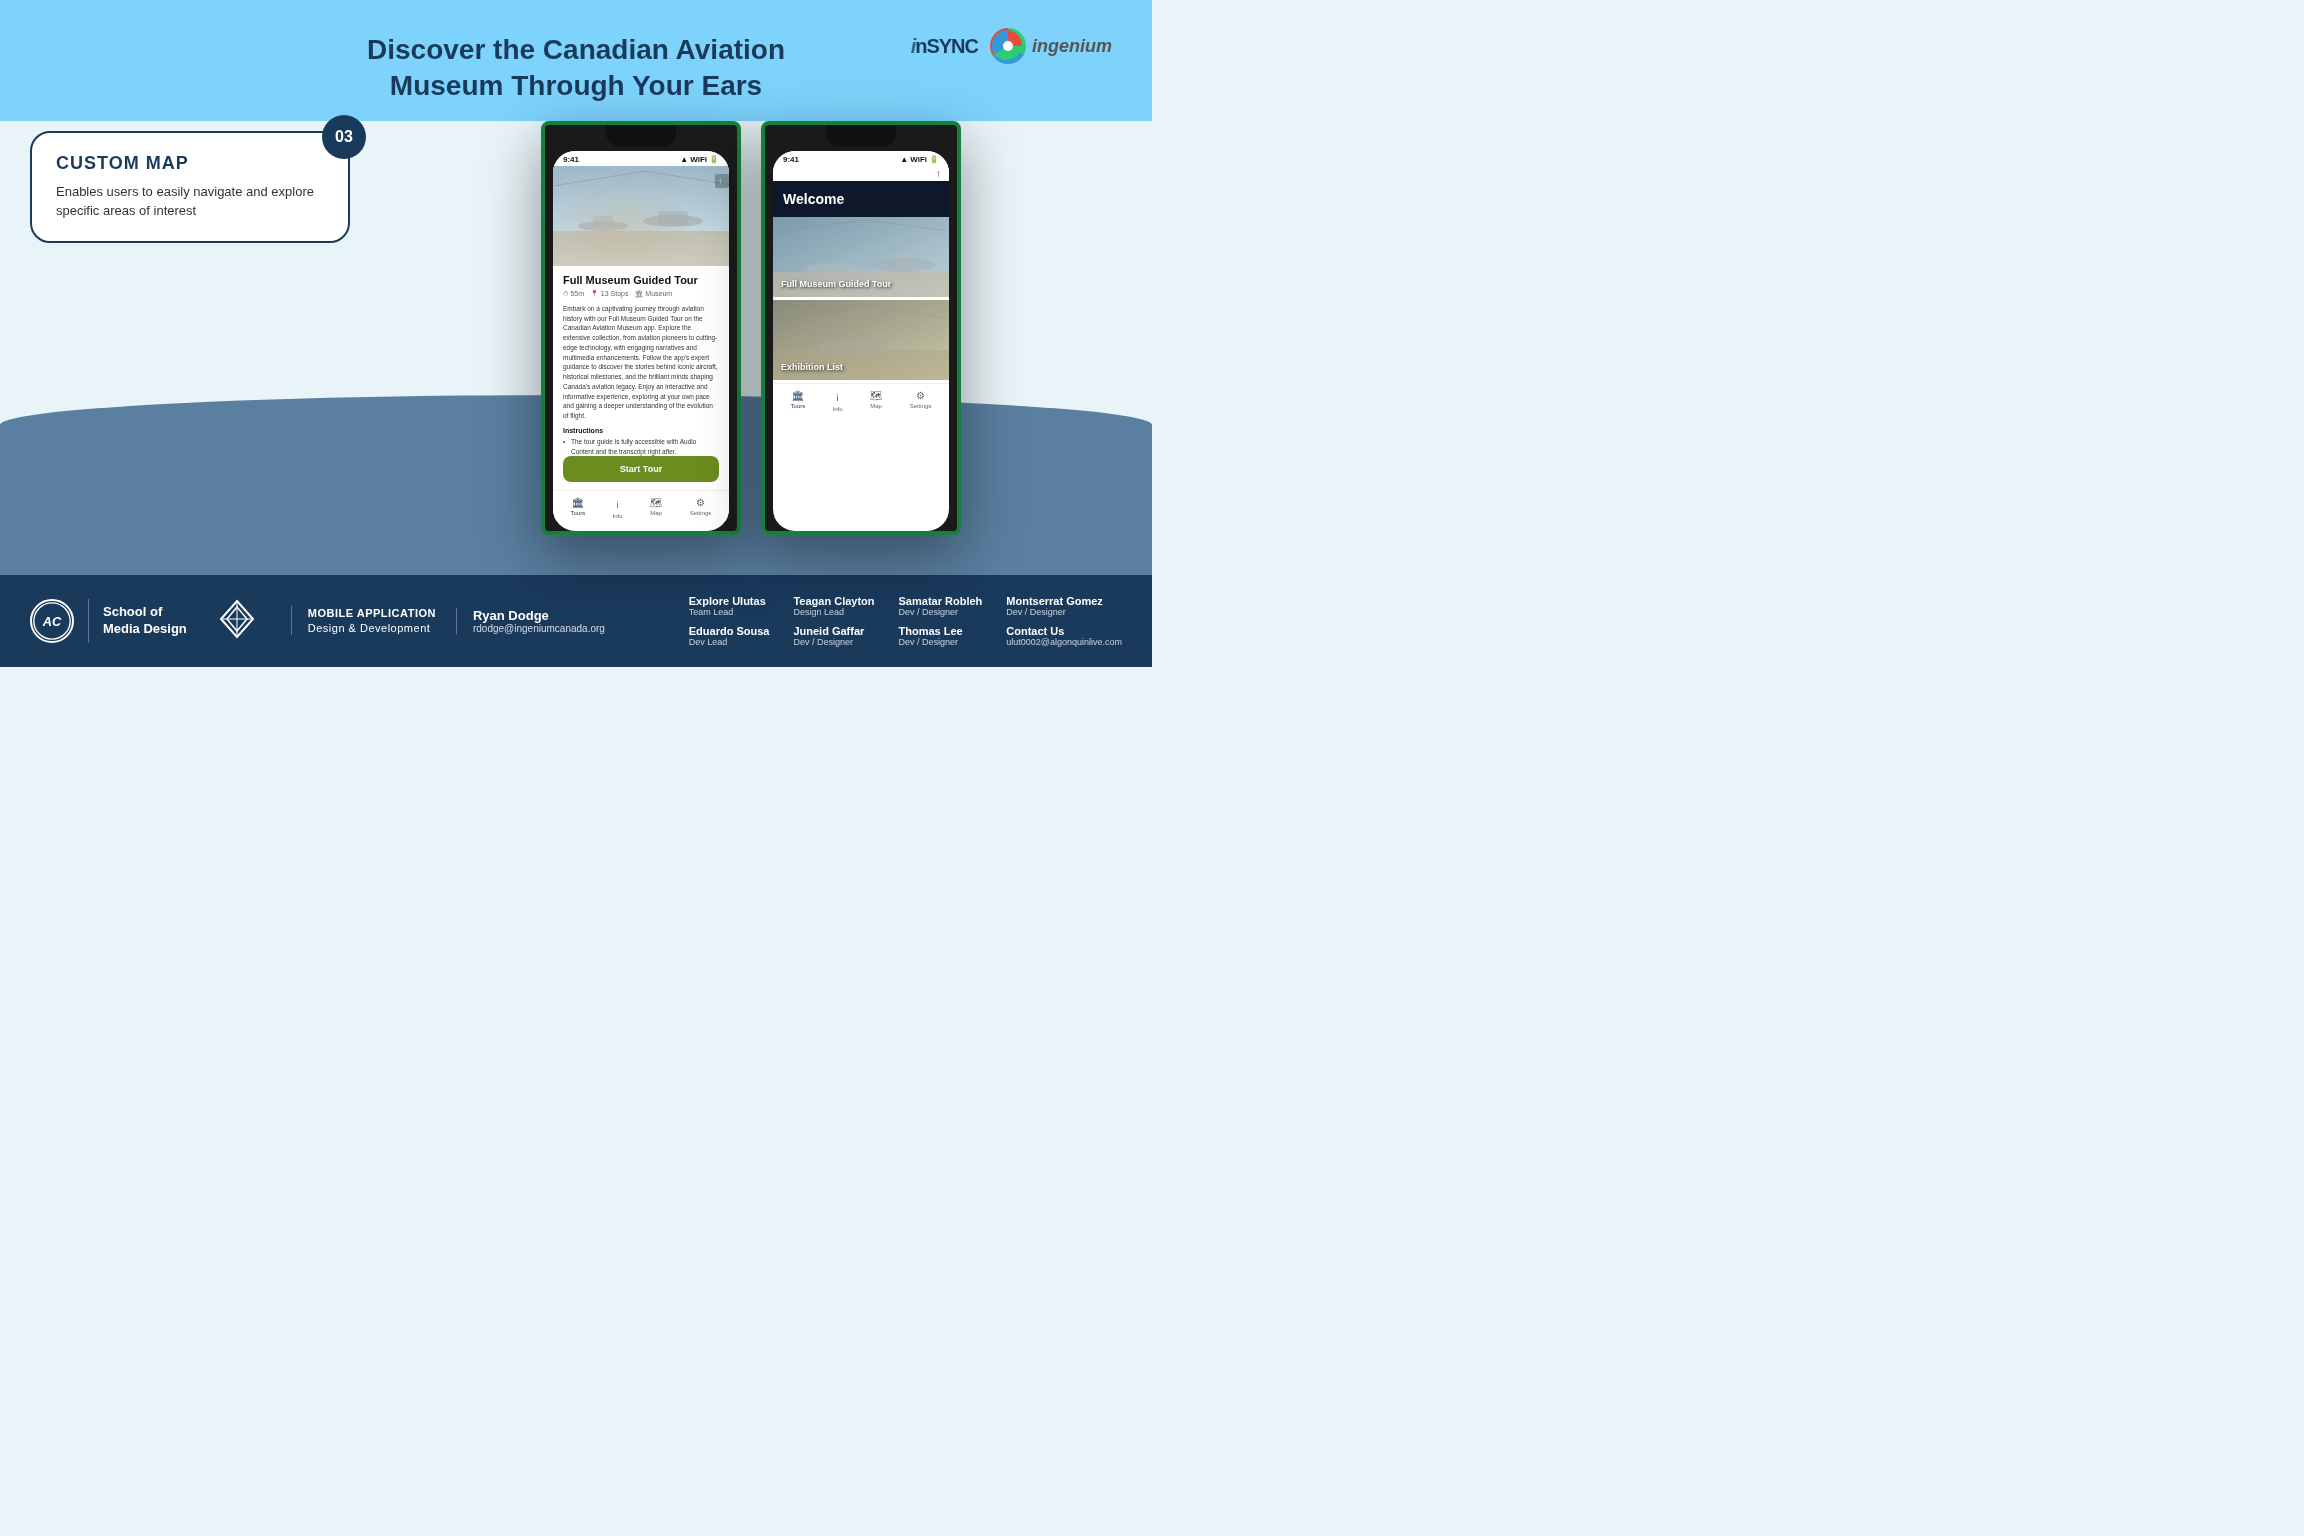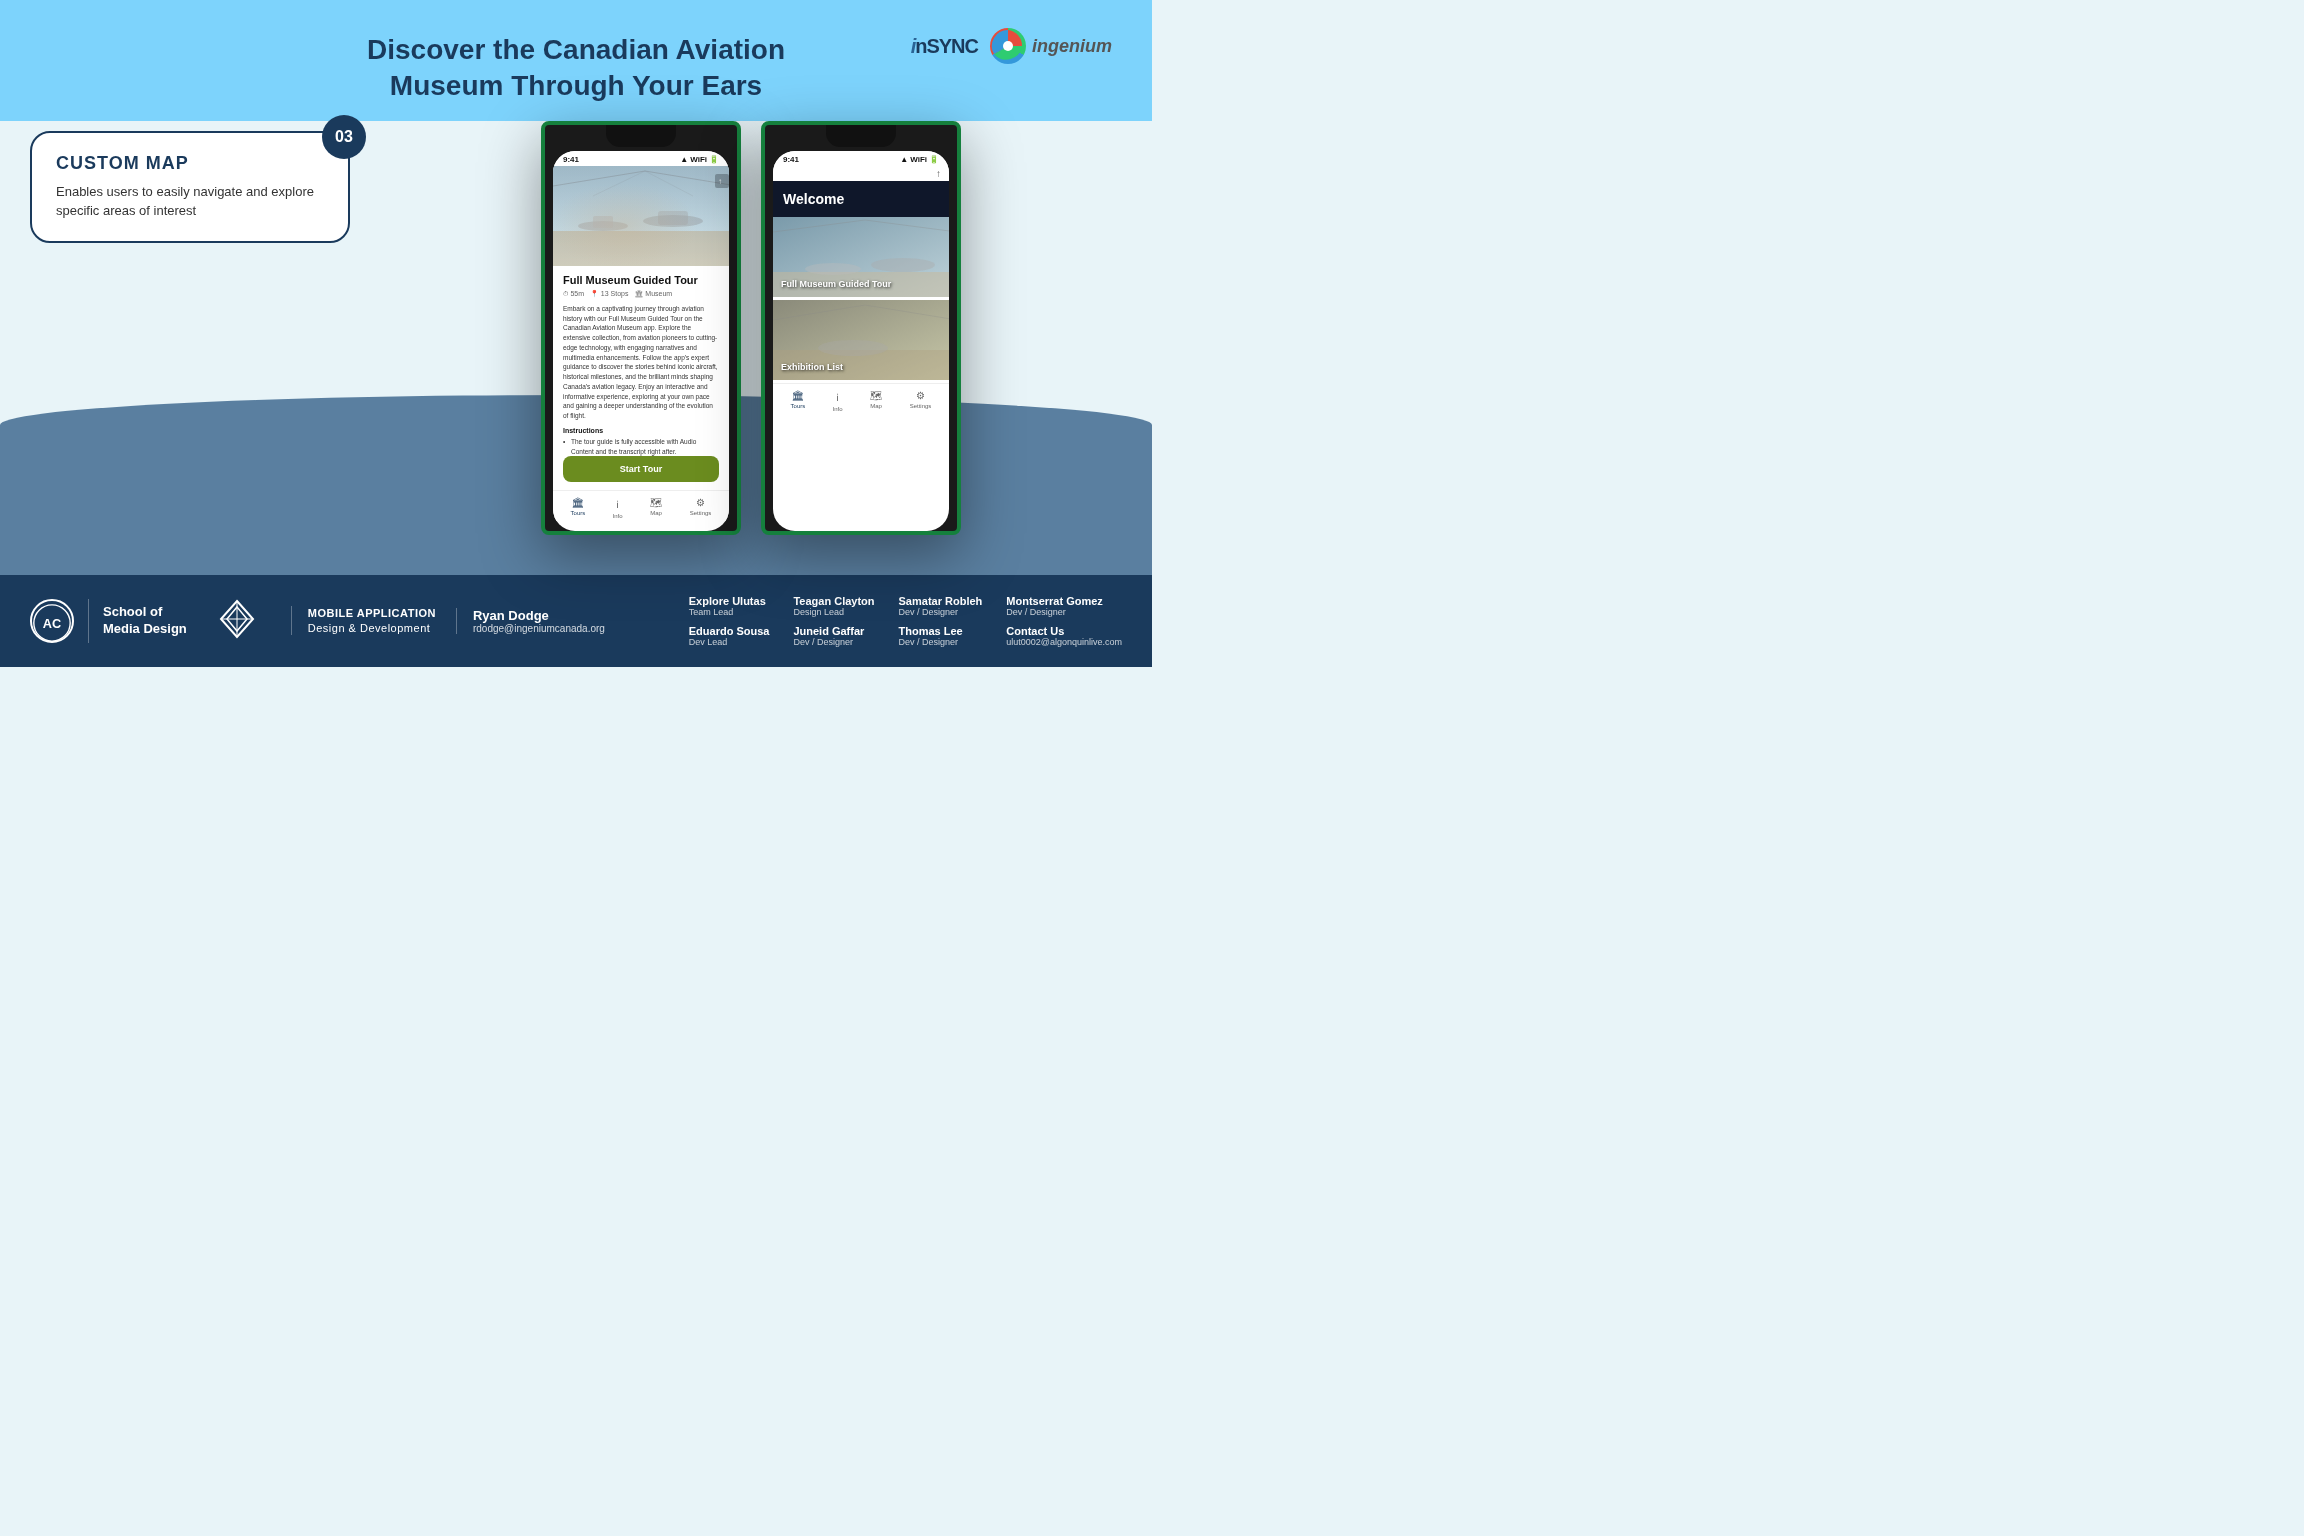--- a/index.html
+++ b/index.html
@@ -326,24 +326,26 @@
       align-items: center;
       gap: 10px;
       flex: 0 0 auto;
     }
     .ac-logo {
       width: 44px;
       height: 44px;
       border: 2px solid white;
       border-radius: 50%;
       display: flex;
+      align-items: center;
       justify-content: center;
       color: #ffffff;
       font-size: 14px;
       font-weight: 900;
+      font-style: italic;
     }
     .footer-divider {
       width: 1px;
       height: 44px;
       background: rgba(255,255,255,0.3);
       margin: 0 4px;
     }
     .school-name {
       color: white;
       font-size: 13px;

